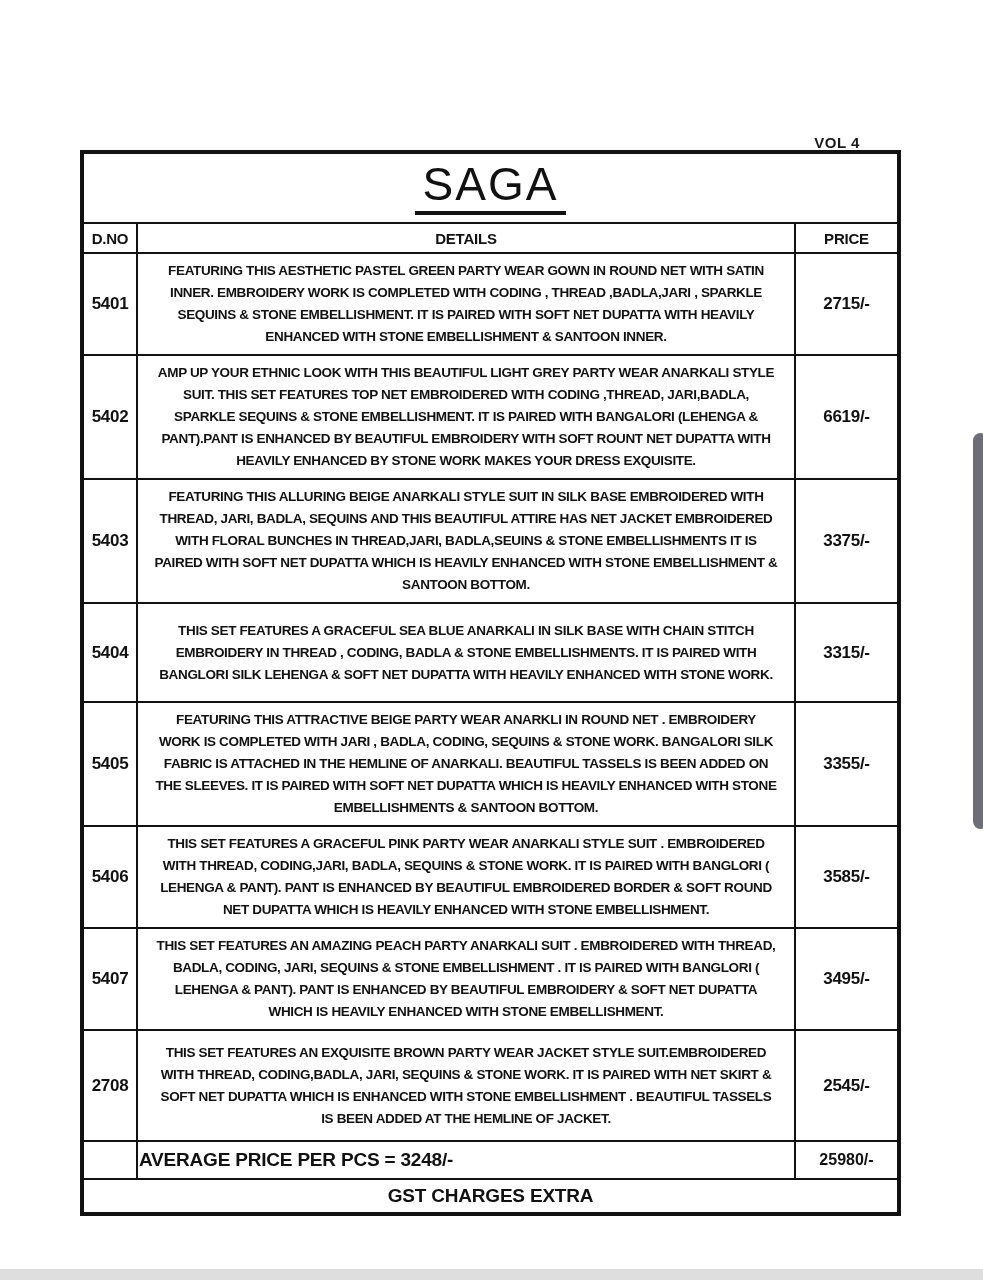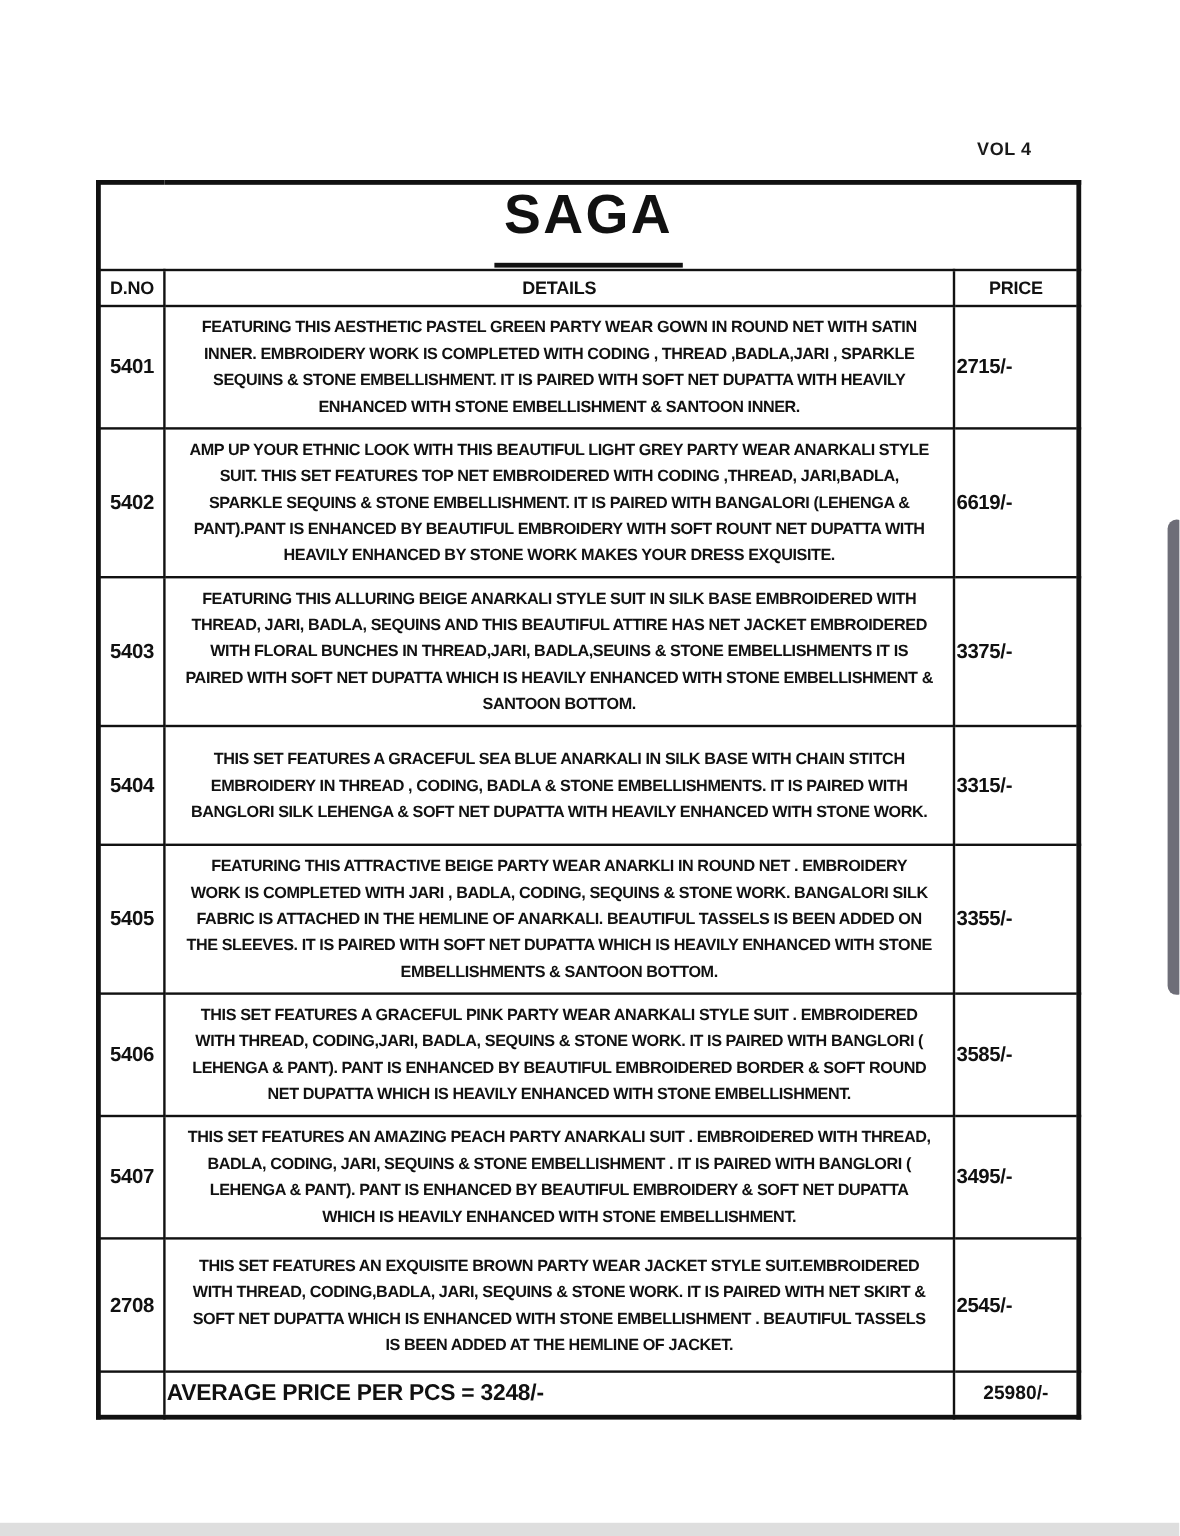--- a/index.html
+++ b/index.html
@@ -16,21 +16,21 @@
   
   .logo-wrap {
     position: absolute;
     left: 85px;
     top: 22px;
     width: 810px;
     height: 130px;
   }
   .vol-label {
     position: absolute;
-    top: 116px;
+    top: 134px;
     left: 792px;
     width: 90px;
     text-align: center;
     font-size: 15px;
     font-weight: bold;
     letter-spacing: 0.5px;
     color: #1a1a1a;
   }
 
   
@@ -49,25 +49,25 @@
   .catalog { border-width: 4px; }
 
   .title-cell {
     height: 66px;
     text-align: center;
     vertical-align: middle;
   }
   .title-text {
     display: inline-block;
     font-size: 46px;
-    font-weight: bold;
+    font-weight: normal;
     letter-spacing: 2px;
     line-height: 1.0;
     border-bottom: 4px solid #111111;
-    padding: 0 8px 18px 8px;
+    padding: 0 8px 4px 8px;
   }
 
   .col-head {
     height: 26px;
     font-size: 15px;
     font-weight: bold;
     text-align: center;
     vertical-align: middle;
     letter-spacing: -0.2px;
     margin-top: 16px;
@@ -86,20 +86,21 @@
     text-align: center;
     vertical-align: middle;
     line-height: 22px;
     letter-spacing: -0.35px;
     padding: 6px 16px;
     border-radius: 25px;
   }
   .price-cell {
     font-size: 17px;
     font-weight: bold;
+    text-align: center;
     vertical-align: middle;
     letter-spacing: -0.3px;
   }
 
   tr.row-1 { height: 96px; }
   tr.row-2 { height: 116px; }
   tr.row-3 { height: 112px; }
   tr.row-4 { height: 99px; }
   tr.row-5 { height: 119px; }
   tr.row-6 { height: 102px; }
@@ -213,20 +214,23 @@
         <td class="dno-cell">2708</td>
         <td class="details-cell">THIS  SET  FEATURES  AN  EXQUISITE  BROWN PARTY  WEAR JACKET STYLE SUIT.EMBROIDERED WITH THREAD, CODING,BADLA, JARI, SEQUINS &amp; STONE WORK.  IT IS PAIRED WITH NET SKIRT &amp; SOFT NET DUPATTA  WHICH IS ENHANCED WITH STONE EMBELLISHMENT . BEAUTIFUL TASSELS IS BEEN ADDED AT THE HEMLINE OF JACKET.</td>
         <td class="price-cell">2545/-</td>
       </tr>
 
       <tr class="summary-row">
         <td class="dno-cell"></td>
         <td class="summary-label">AVERAGE PRICE PER PCS = 3248/-</td>
         <td class="summary-total">25980/-</td>
       </tr>
+      <tr class="note-row">
+        <td class="note-cell" colspan="3">GST CHARGES EXTRA</td>
+      </tr>
     </tbody>
   </table>
 
   <div class="scrollbar-thumb"></div>
 
   <div class="bottom-edge"></div>
 
 </div>
 
 </body></html>

